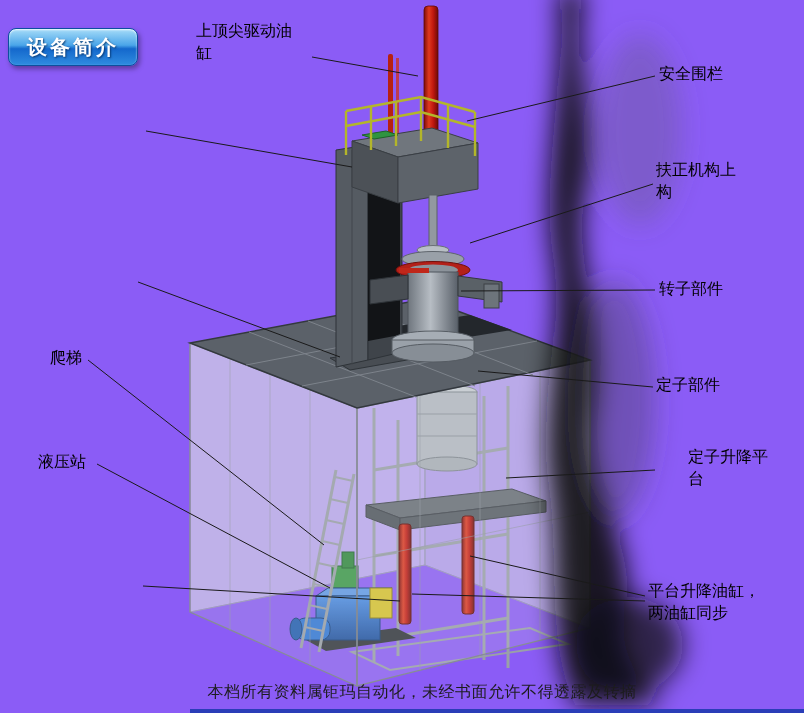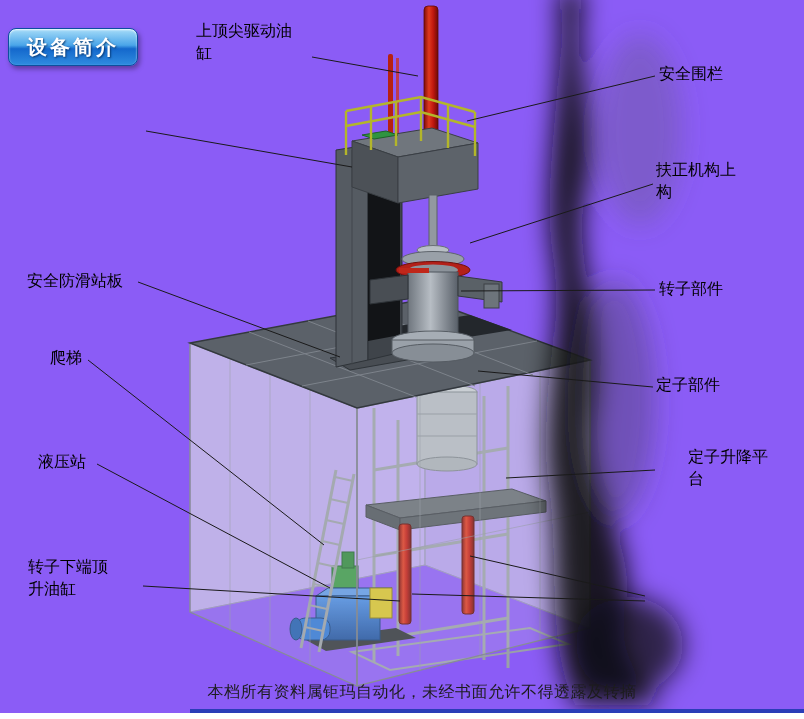--- a/index.html
+++ b/index.html
@@ -217,25 +217,24 @@
 
   <div class="badge">
     <span>设备简介</span>
   </div>
 
   <div class="lbl" style="left:196px;top:20px">上顶尖驱动油
 缸</div>
   <div class="lbl" style="left:659px;top:63px">安全围栏</div>
   <div class="lbl" style="left:656px;top:159px">扶正机构上
 构</div>
-  <div class="lbl" style="left:27px;top:270px">安全防滑站板</div>
   <div class="lbl" style="left:659px;top:278px">转子部件</div>
   <div class="lbl" style="left:50px;top:347px">爬梯</div>
   <div class="lbl" style="left:656px;top:374px">定子部件</div>
   <div class="lbl" style="left:38px;top:451px">液压站</div>
   <div class="lbl" style="left:688px;top:446px">定子升降平
 台</div>
-  <div class="lbl" style="left:28px;top:556px">转子下端顶
-升油缸</div>
+  <div class="lbl" style="left:648px;top:580px">平台升降油缸，
+两油缸同步</div>
 
   <div class="footer">本档所有资料属钜玛自动化，未经书面允许不得透露及转摘</div>
   <div class="bottom-rule"></div>
 </div>
 
 </body></html>

